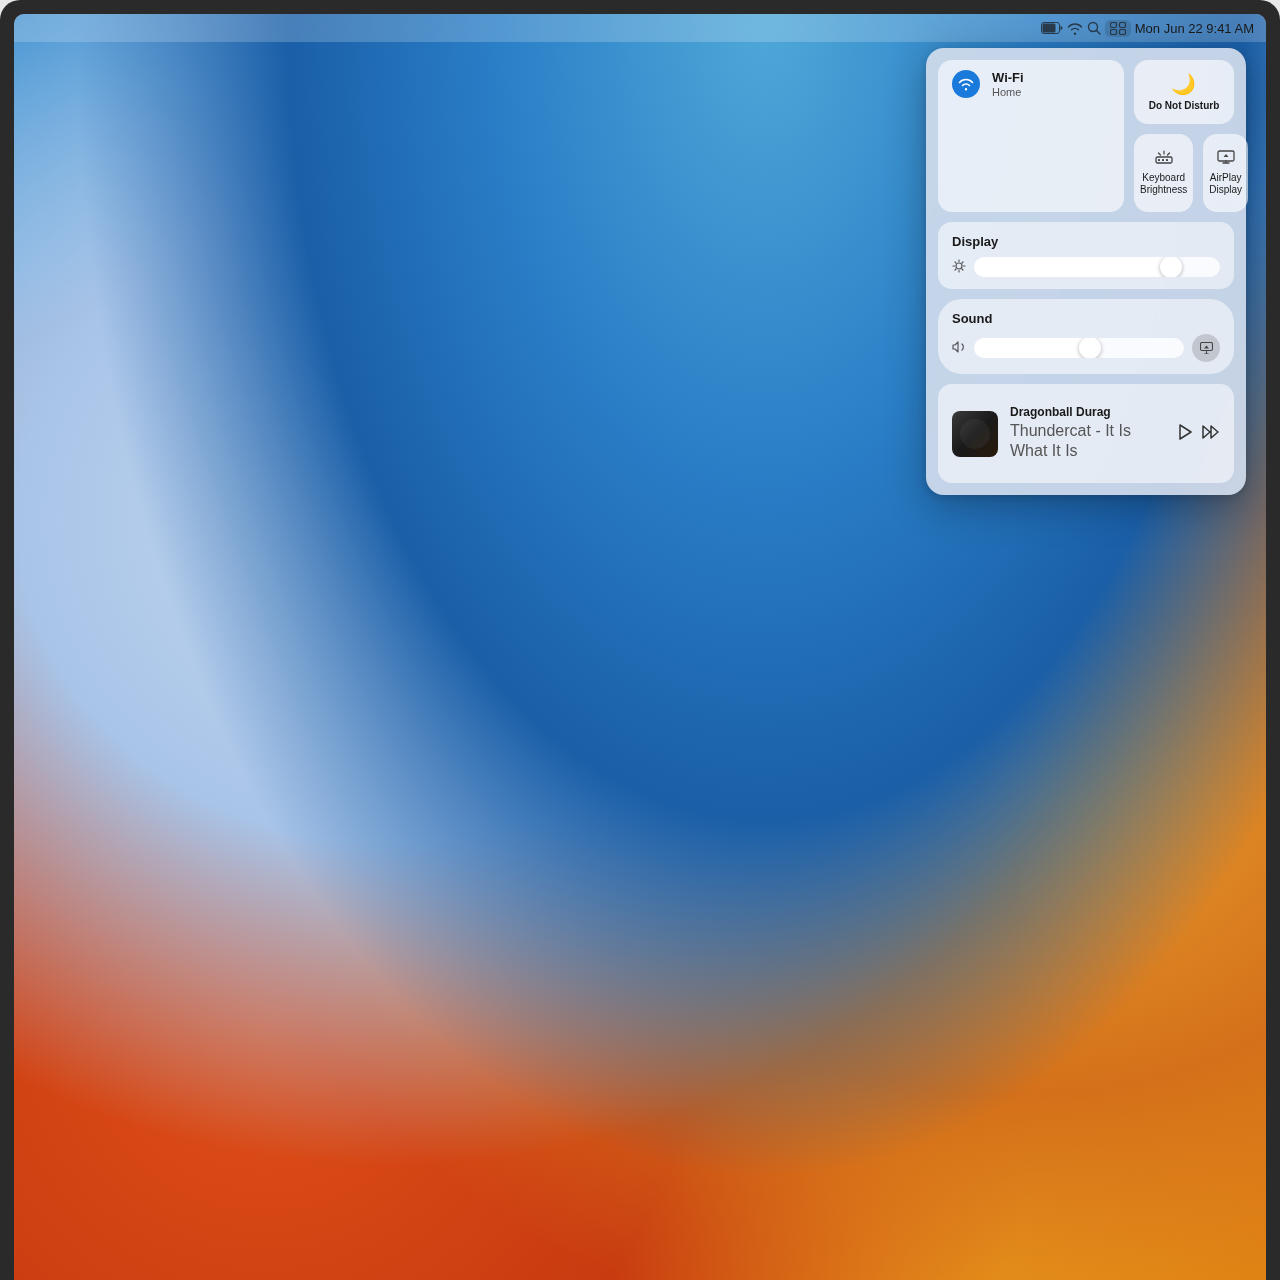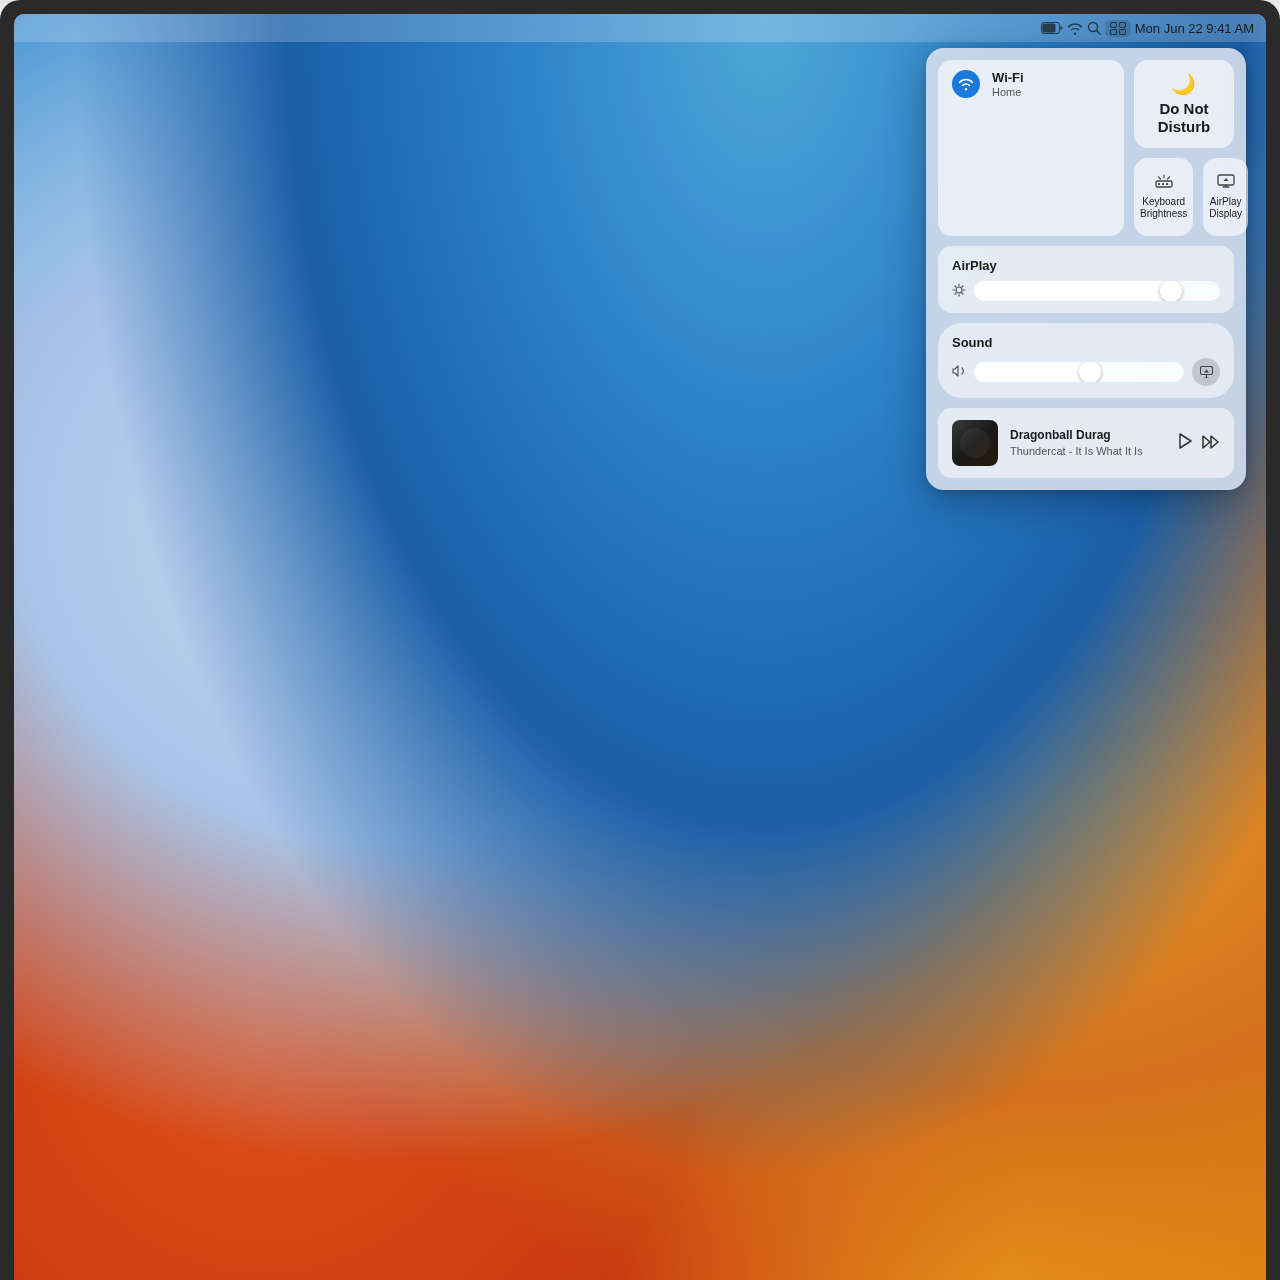--- a/index.html
+++ b/index.html
@@ -198,21 +198,21 @@
       flex: 1;
       justify-content: center;
     }
 
     .dnd-icon {
       font-size: 20px;
       color: #555;
     }
 
     .dnd-text {
-      font-size: 15px;
+      font-size: 10px;
       font-weight: 600;
       color: #1a1a1a;
       text-align: center;
       line-height: 1.2;
     }
 
     .small-buttons {
       display: flex;
       gap: 10px;
     }
@@ -321,21 +321,21 @@
       color: #444;
       font-size: 12px;
       cursor: pointer;
       flex-shrink: 0;
     }
 
     
     .now-playing-panel {
       background: rgba(255,255,255,0.55);
       border-radius: 14px;
-      padding: 12px 14px;
+      padding: 21px 14px;
       display: flex;
       align-items: center;
       gap: 12px;
     }
 
     .album-art {
       width: 46px;
       height: 46px;
       border-radius: 8px;
       background: #2a2a2a;
@@ -366,21 +366,21 @@
     }
 
     .song-title {
       font-size: 12px;
       font-weight: 600;
       color: #1a1a1a;
       line-height: 1.3;
     }
 
     .song-artist {
-      font-size: 11px;
+      font-size: 16px;
       color: #555;
       line-height: 1.3;
     }
 
     .playback-controls {
       display: flex;
       align-items: center;
       gap: 10px;
     }
 
@@ -501,21 +501,21 @@
                 <path d="M6.5 7l2.5-3 2.5 3H6.5z" fill="#444"></path>
               </svg>
             </div>
             <div class="small-btn-text">AirPlay Display</div>
           </div>
         </div>
       </div>
     </div>
 
     <div class="display-panel">
-      <div class="panel-title">AirPlay</div>
+      <div class="panel-title">Display</div>
       <div class="slider-container">
         <div class="slider-icon">
           <svg width="14" height="14" viewBox="0 0 14 14" fill="none">
             <circle cx="7" cy="7" r="3" stroke="#555" stroke-width="1.2"></circle>
             <path d="M7 1v1.5M7 11.5V13M1 7h1.5M11.5 7H13M3 3l1 1M10 10l1 1M3 11l1-1M10 4l1-1" stroke="#555" stroke-width="1.2" stroke-linecap="round"></path>
           </svg>
         </div>
         <div class="slider-track">
           <div class="slider-fill" style="width: 80%;"></div>
           <div class="slider-thumb" style="left: calc(80% - 11px);"></div>

